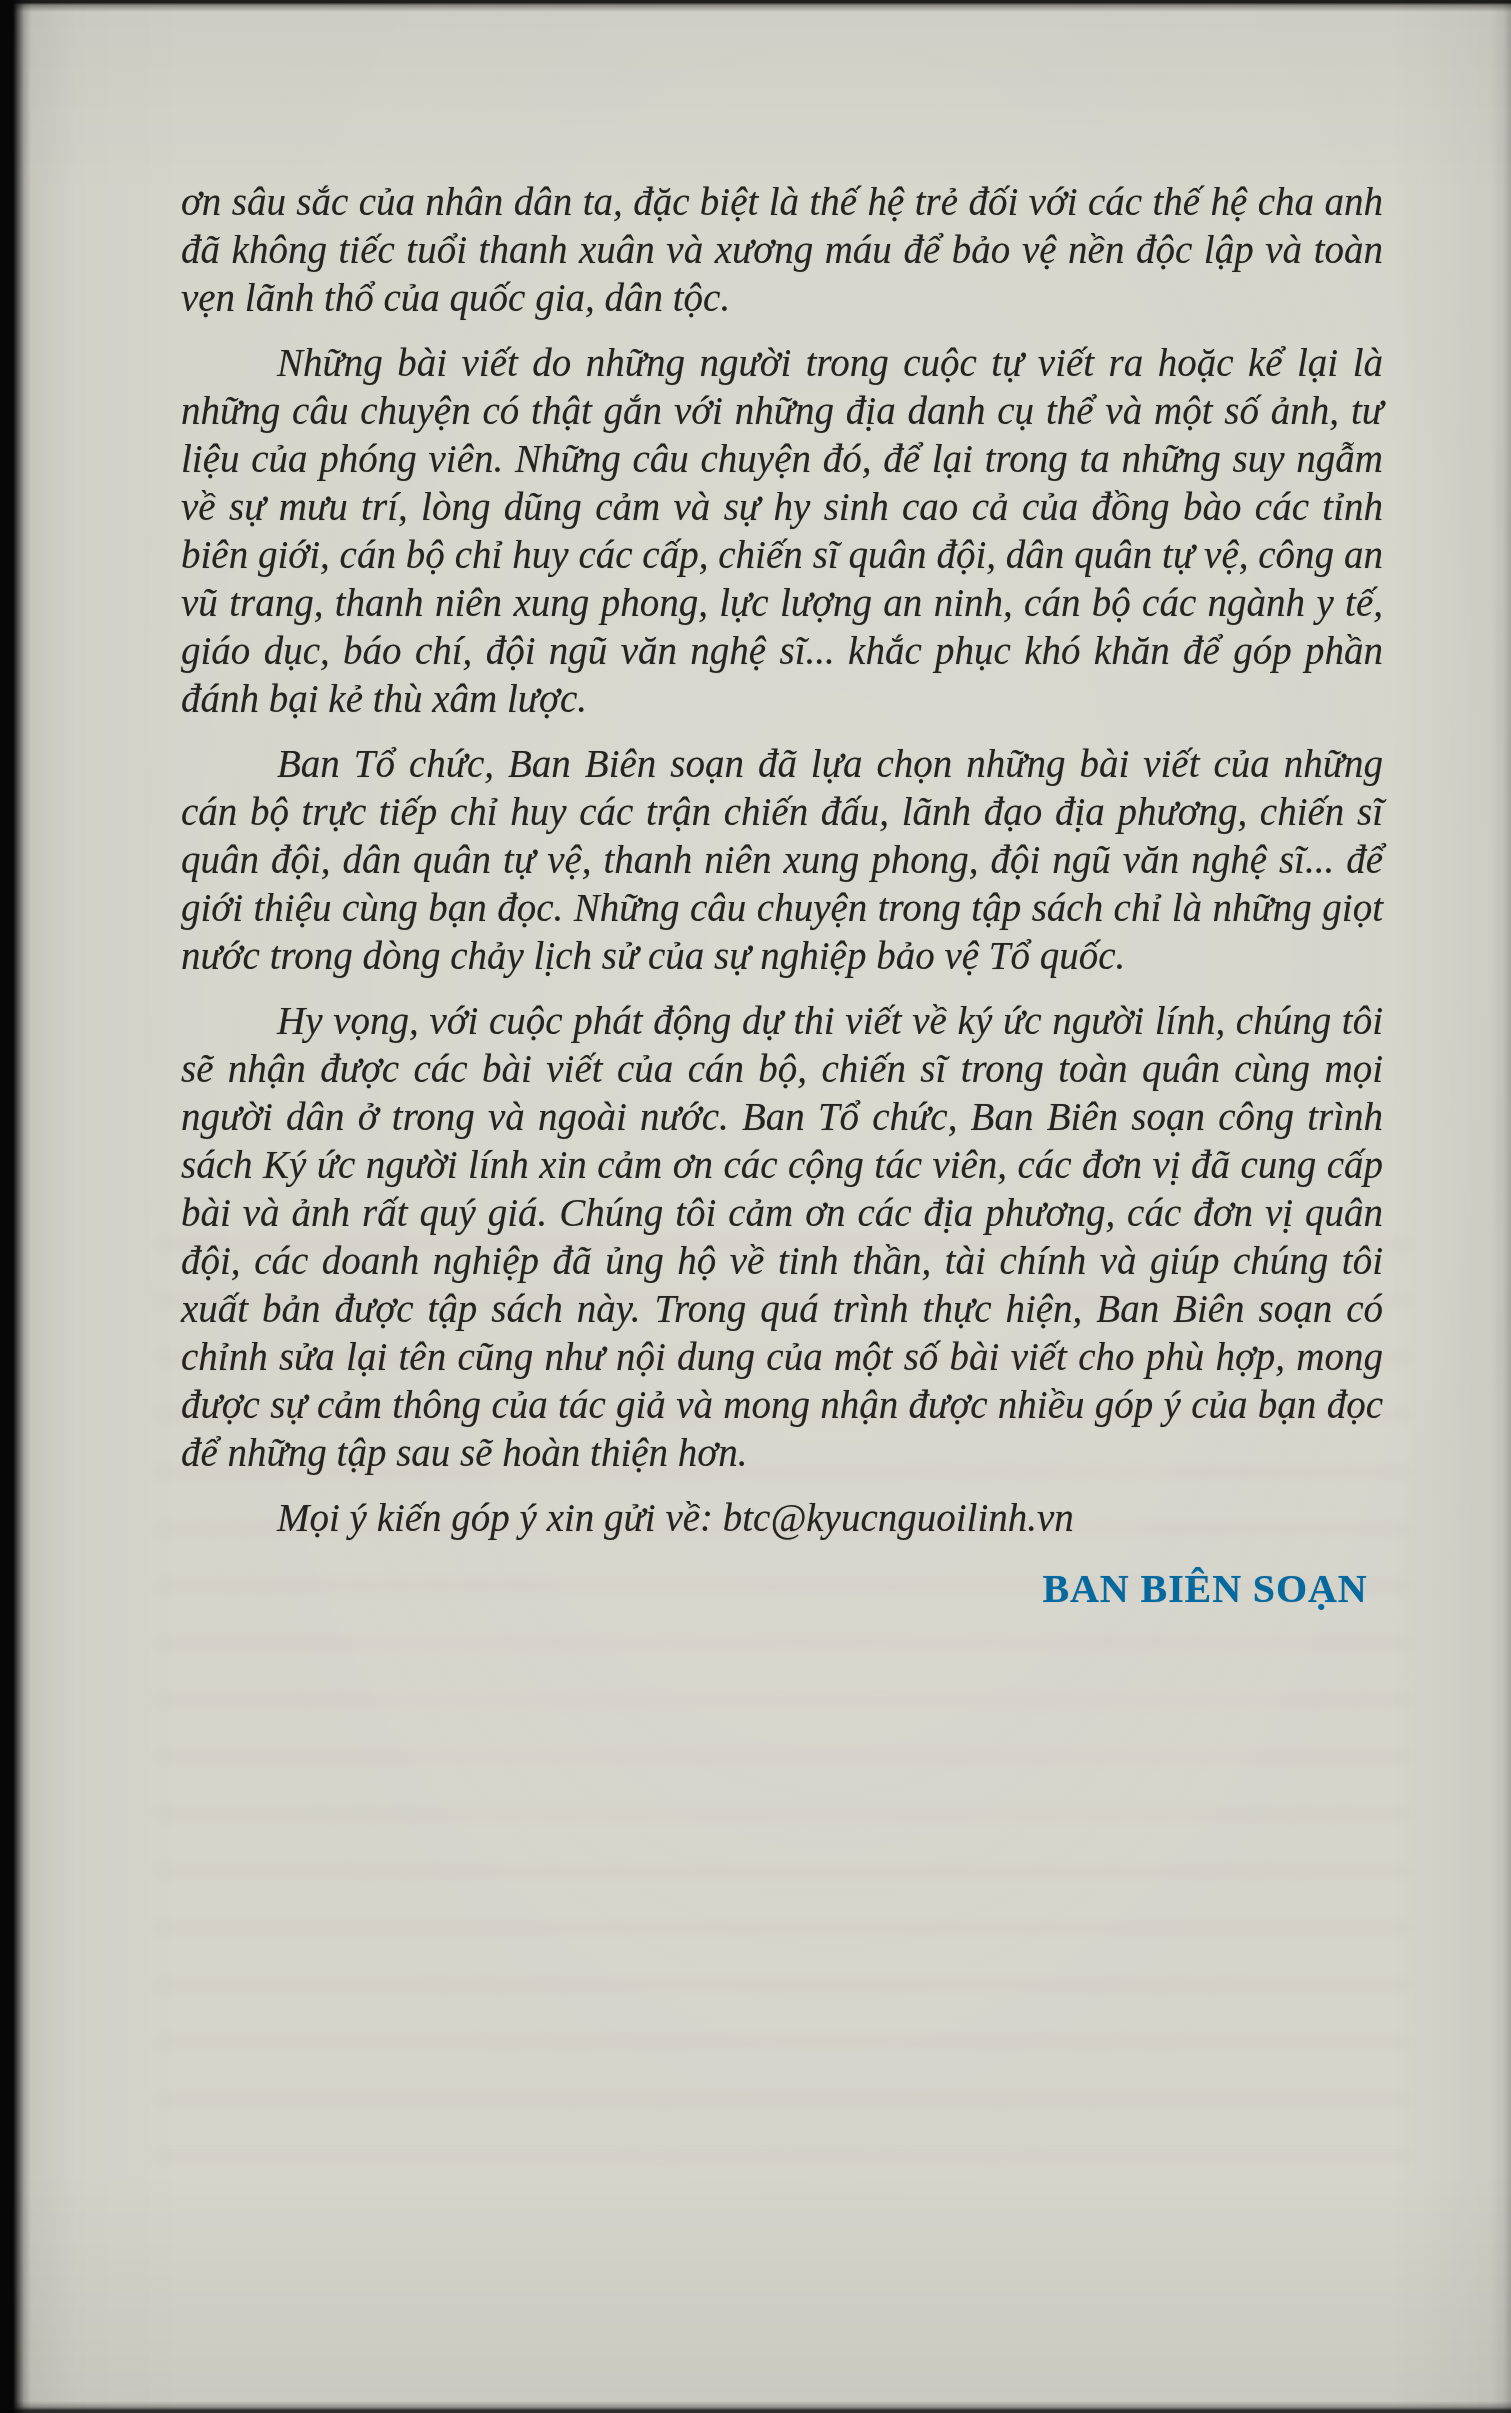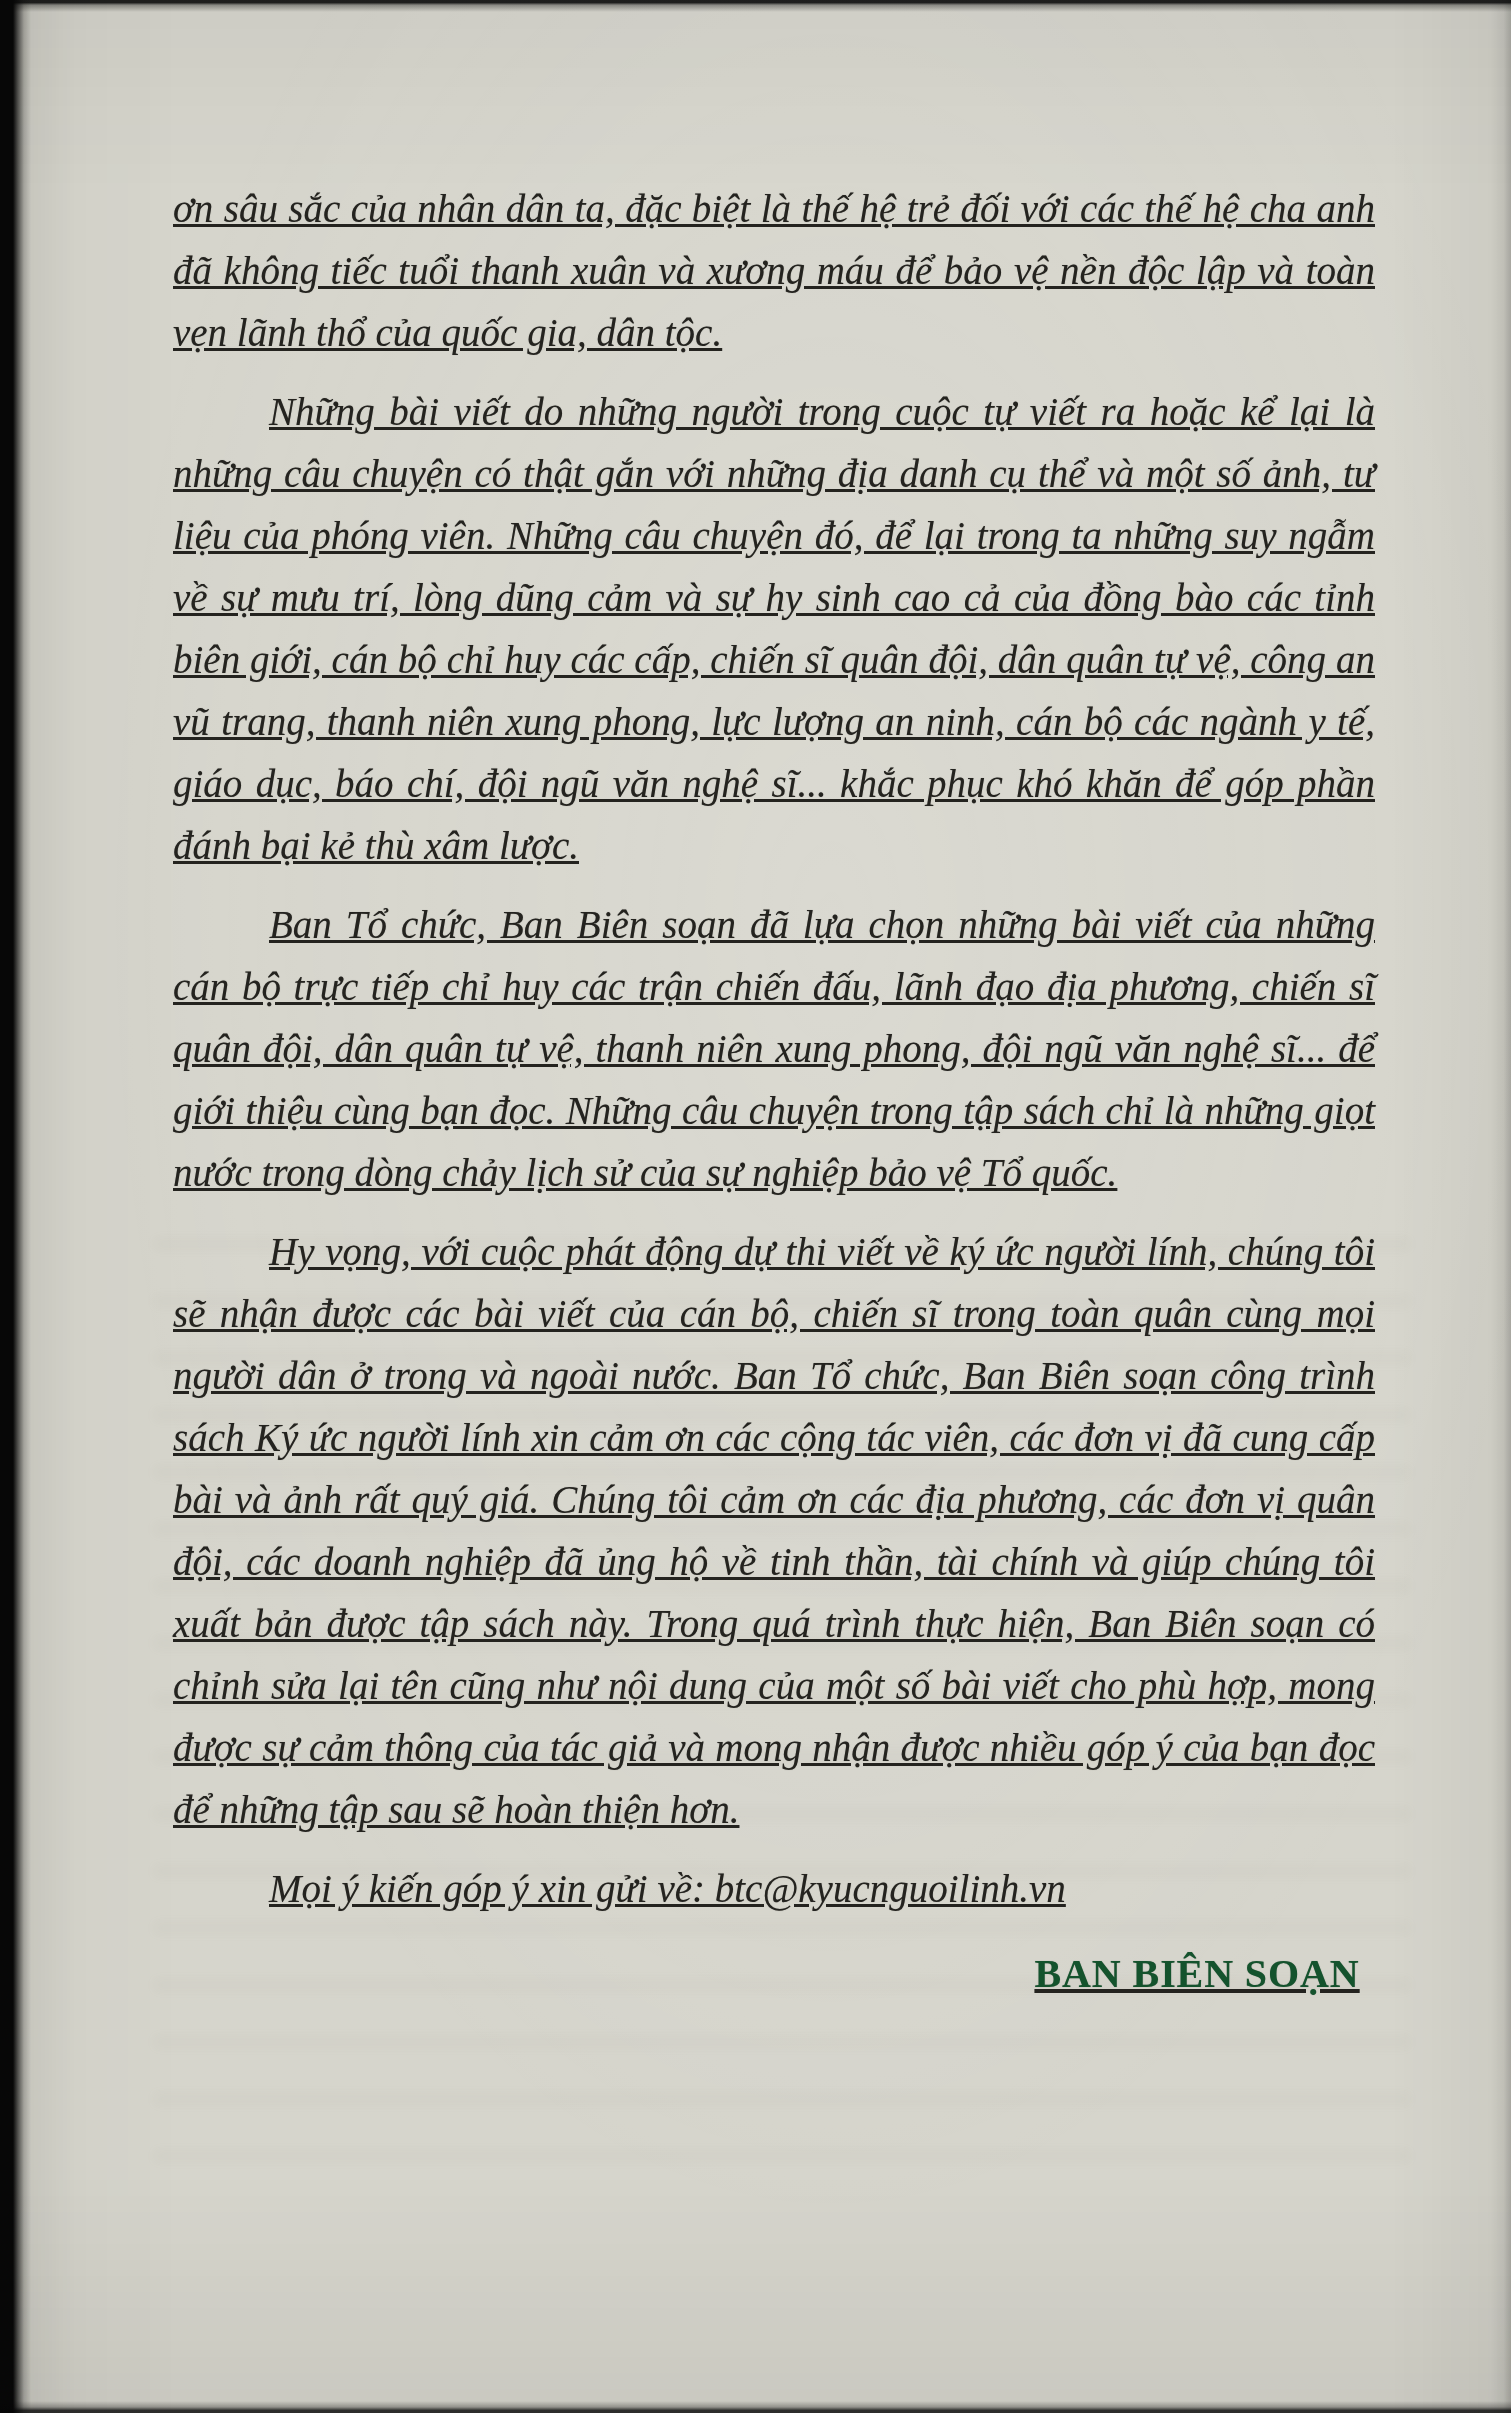--- a/index.html
+++ b/index.html
@@ -75,31 +75,30 @@
       rgba(0,0,0,0) 12px,
       rgba(0,0,0,0) 57px);
     filter: blur(5.1px);
     opacity: 0.45;
     z-index: 1;
     pointer-events: none;
   }
 
   .page-text {
     position: absolute;
-    left: 173px;
+    left: 181px;
     top: 178px;
     width: 1202px;
     z-index: 2;
     color: #24231f;
     font-size: 39px;
-    line-height: 62px;
+    line-height: 48px;
     font-style: italic;
     text-align: justify;
     text-shadow: 0 0 0.9px rgba(30,29,25,0.35);
-    text-decoration: underline;
   }
 
   .para {
     margin: 0 0 17px 0;
     text-indent: 96px;
   }
   .para.no-indent {
     text-indent: 0;
   }
   .para.contact {
@@ -107,21 +106,21 @@
   }
 
   .signature {
     margin: 16px 0 0 0;
     text-align: right;
     font-style: normal;
     font-weight: bold;
     font-size: 40px;
     letter-spacing: 0.9px;
     padding-right: 15.4px;
-    color: #14532d;
+    color: #0369a1;
   }
 </style>
 </head>
 <body>
 
 <div class="scan">
 
   <div class="edge-top"></div>
   <div class="edge-left"></div>
   <div class="edge-right"></div>

